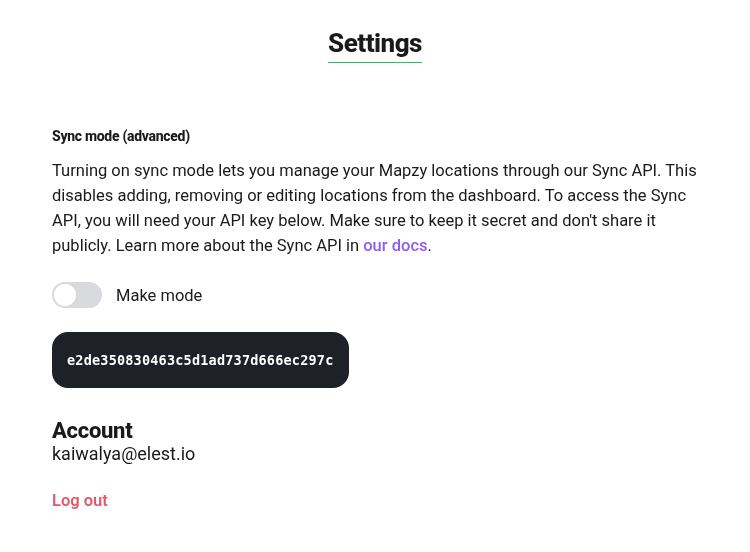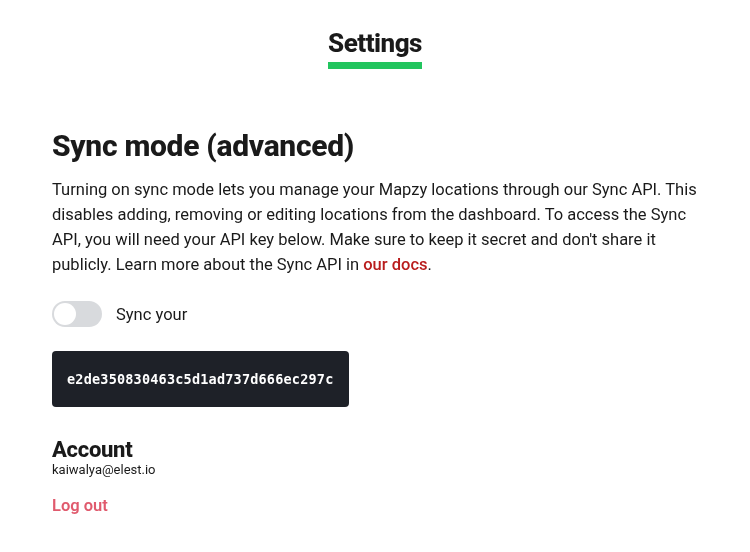--- a/index.html
+++ b/index.html
@@ -16,40 +16,40 @@
     }
     .page-title {
       text-align: center;
       font-size: 26px;
       font-weight: 800;
       padding-top: 28px;
       padding-bottom: 6px;
       letter-spacing: -0.5px;
     }
     .page-title span {
-      border-bottom: 7px solid #22c55e;
+      border-bottom: 1px solid #22c55e;
       padding-bottom: 4px;
     }
     .content {
       padding: 64px 52px 0 52px;
     }
     .section-heading {
-      font-size: 30px;
+      font-size: 14px;
       font-weight: 800;
       margin-bottom: 14px;
       letter-spacing: -0.3px;
     }
     .description {
       font-size: 16.5px;
       line-height: 1.52;
       color: #1a1a1a;
       margin-bottom: 24px;
     }
     .link {
-      color: #b91c1c;
+      color: #8b5cf6;
       text-decoration: none;
       font-weight: 500;
       cursor: pointer;
     }
     .toggle-row {
       display: flex;
       align-items: center;
       gap: 14px;
       margin-bottom: 24px;
     }
@@ -75,34 +75,34 @@
       color: #1a1a1a;
     }
     .api-key-box {
       display: inline-block;
       background: #1e2128;
       color: #fff;
       font-family: ui-monospace, SFMono-Regular, Menlo, Monaco, monospace;
       font-size: 13.5px;
       font-weight: 600;
       padding: 20px 15px;
-      border-radius: 4px;
+      border-radius: 16px;
       margin-bottom: 30px;
       cursor: pointer;
       letter-spacing: 0.2px;
     }
     .account-heading {
       font-size: 22px;
       font-weight: 800;
       letter-spacing: -0.3px;
     }
     .account-email {
-      font-size: 13px;
+      font-size: 18px;
       color: #1a1a1a;
-      margin-bottom: 16px;
+      margin-bottom: 24px;
     }
     .action-link {
       display: block;
       color: #e05a6d;
       font-size: 16.5px;
       font-weight: 600;
       text-decoration: none;
       cursor: pointer;
       line-height: 1.55;
     }
@@ -119,21 +119,21 @@
   <h2 class="section-heading">Sync mode (advanced)</h2>
 
   <p class="description">
     <span>Turning on sync mode lets you manage your Mapzy locations through our Sync API. This disables adding, removing or editing locations from the dashboard. To access the Sync API, you will need your API key below. Make sure to keep it secret and don't share it publicly. Learn more about the Sync API in </span><a class="link">our docs</a><span>.</span>
   </p>
 
   <div class="toggle-row">
     <div class="toggle">
       <div class="toggle-knob"></div>
     </div>
-    <span class="toggle-label">Sync your</span>
+    <span class="toggle-label">Make mode</span>
   </div>
 
   <div class="api-key-box">e2de350830463c5d1ad737d666ec297c</div>
 
   <h2 class="account-heading">Account</h2>
 
   <p class="account-email">kaiwalya@elest.io</p>
 
   <a class="action-link">Log out</a>
 

